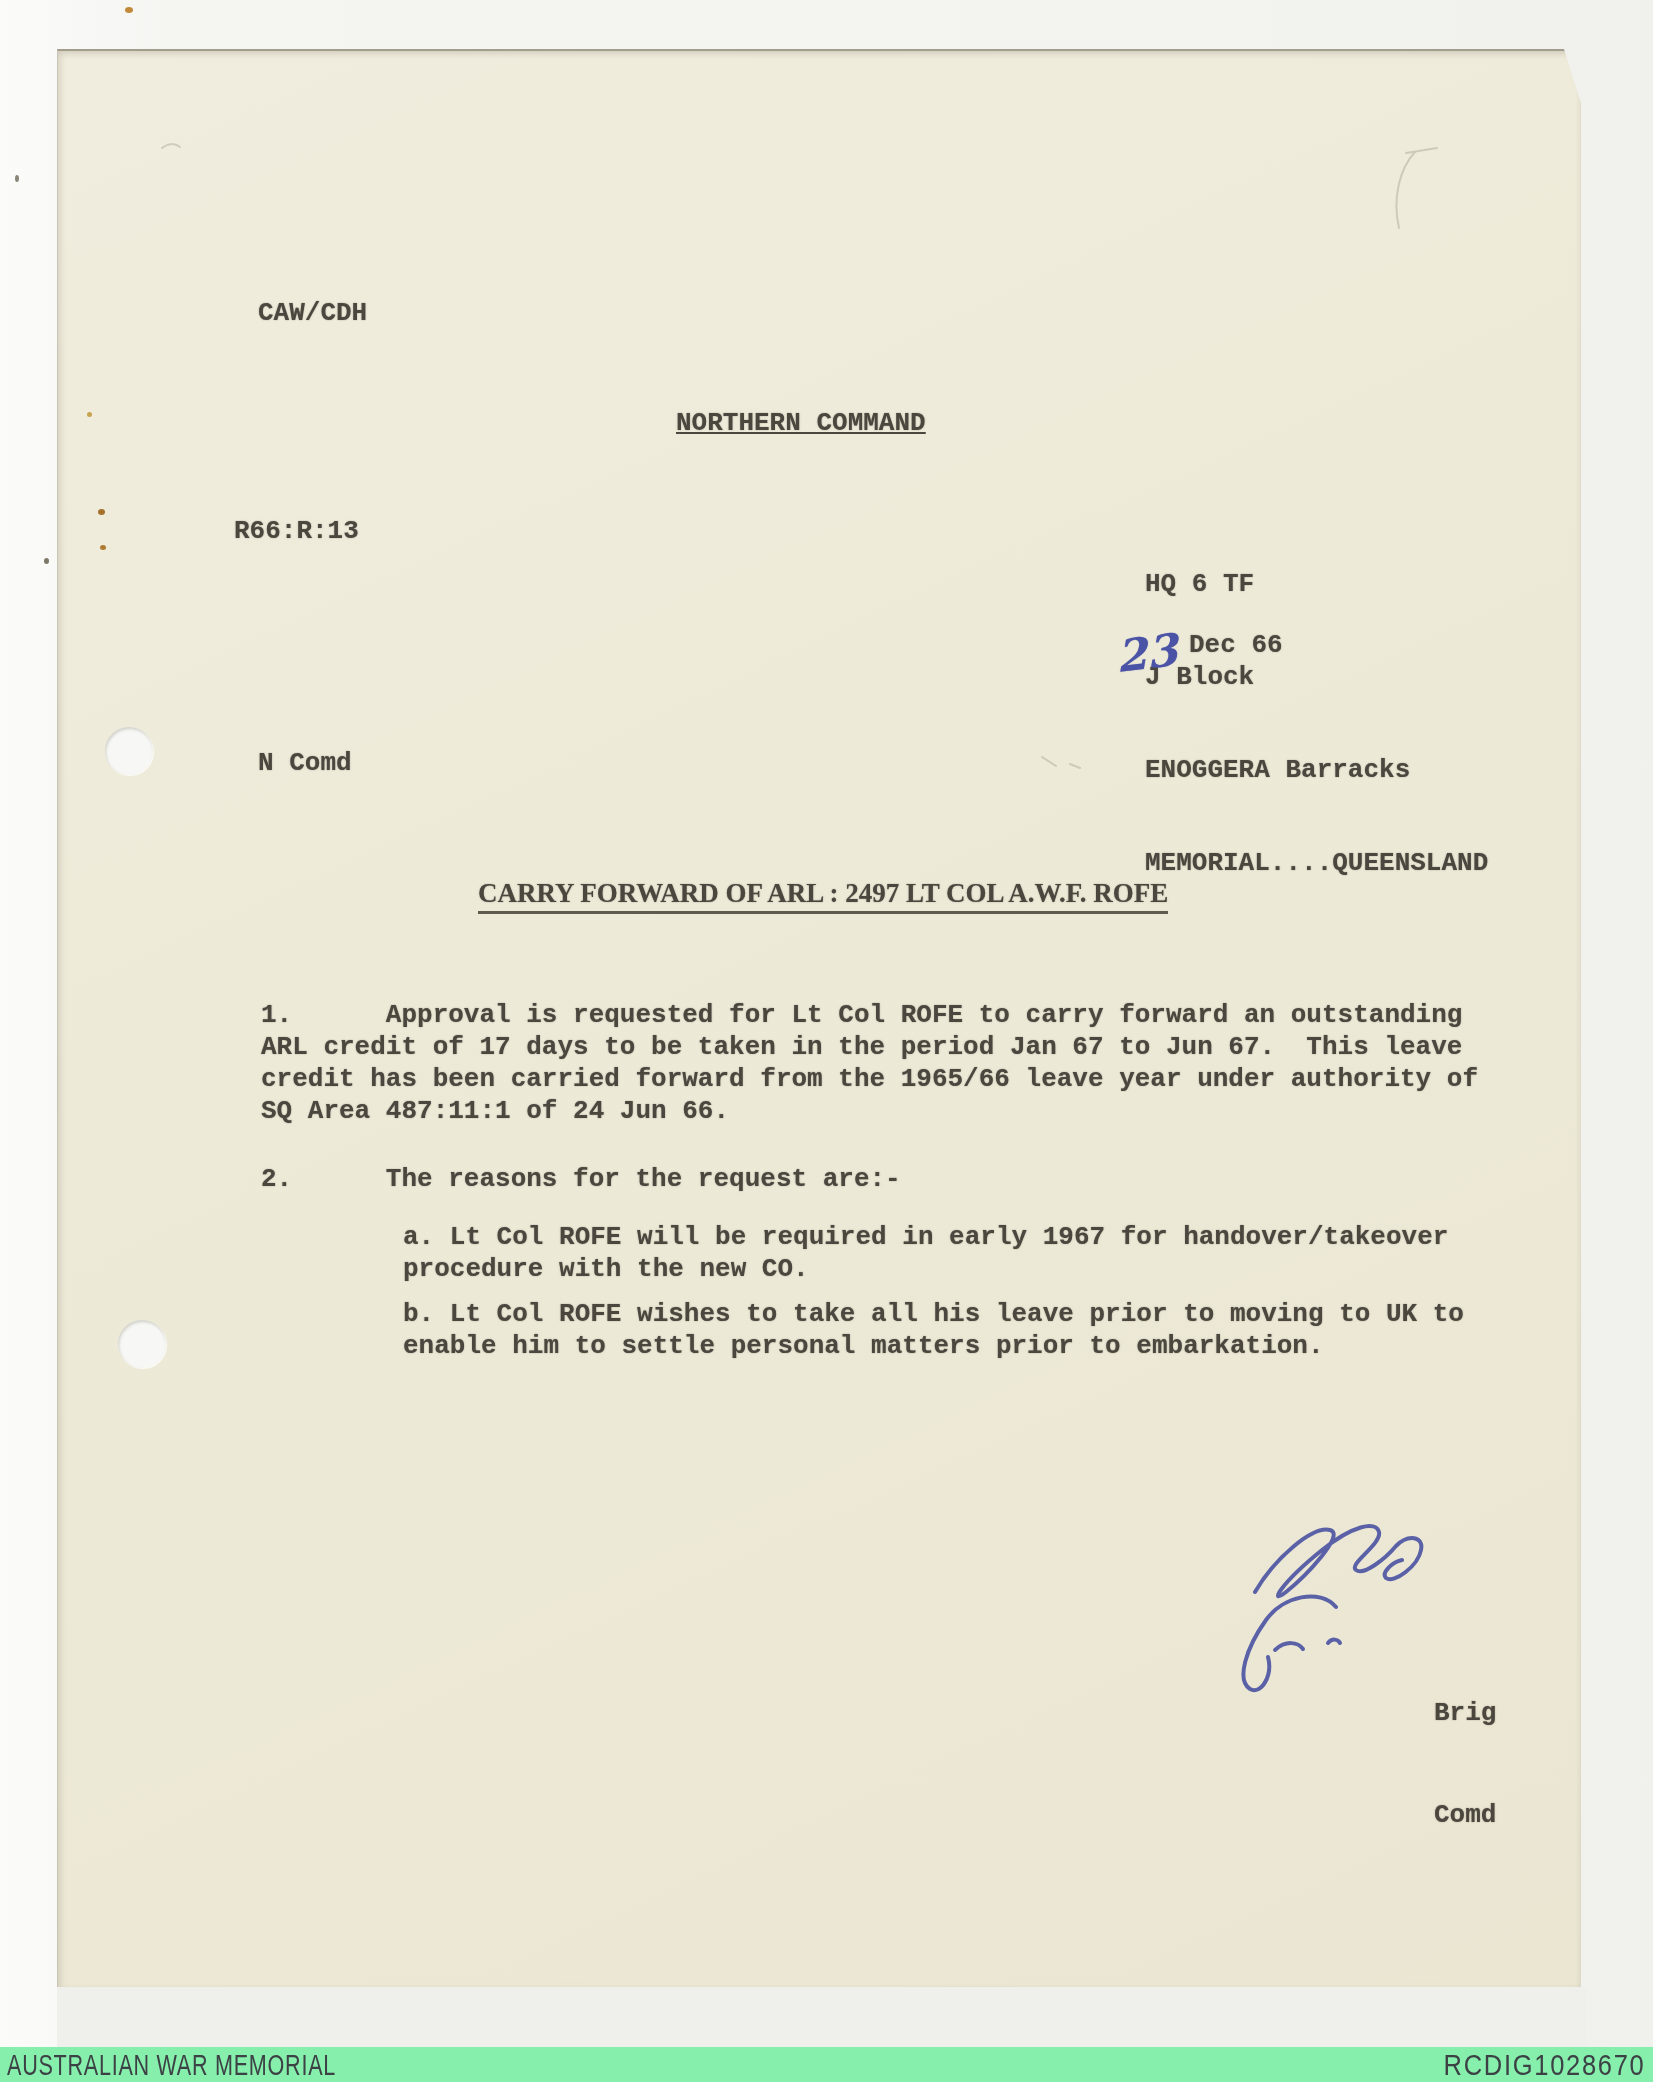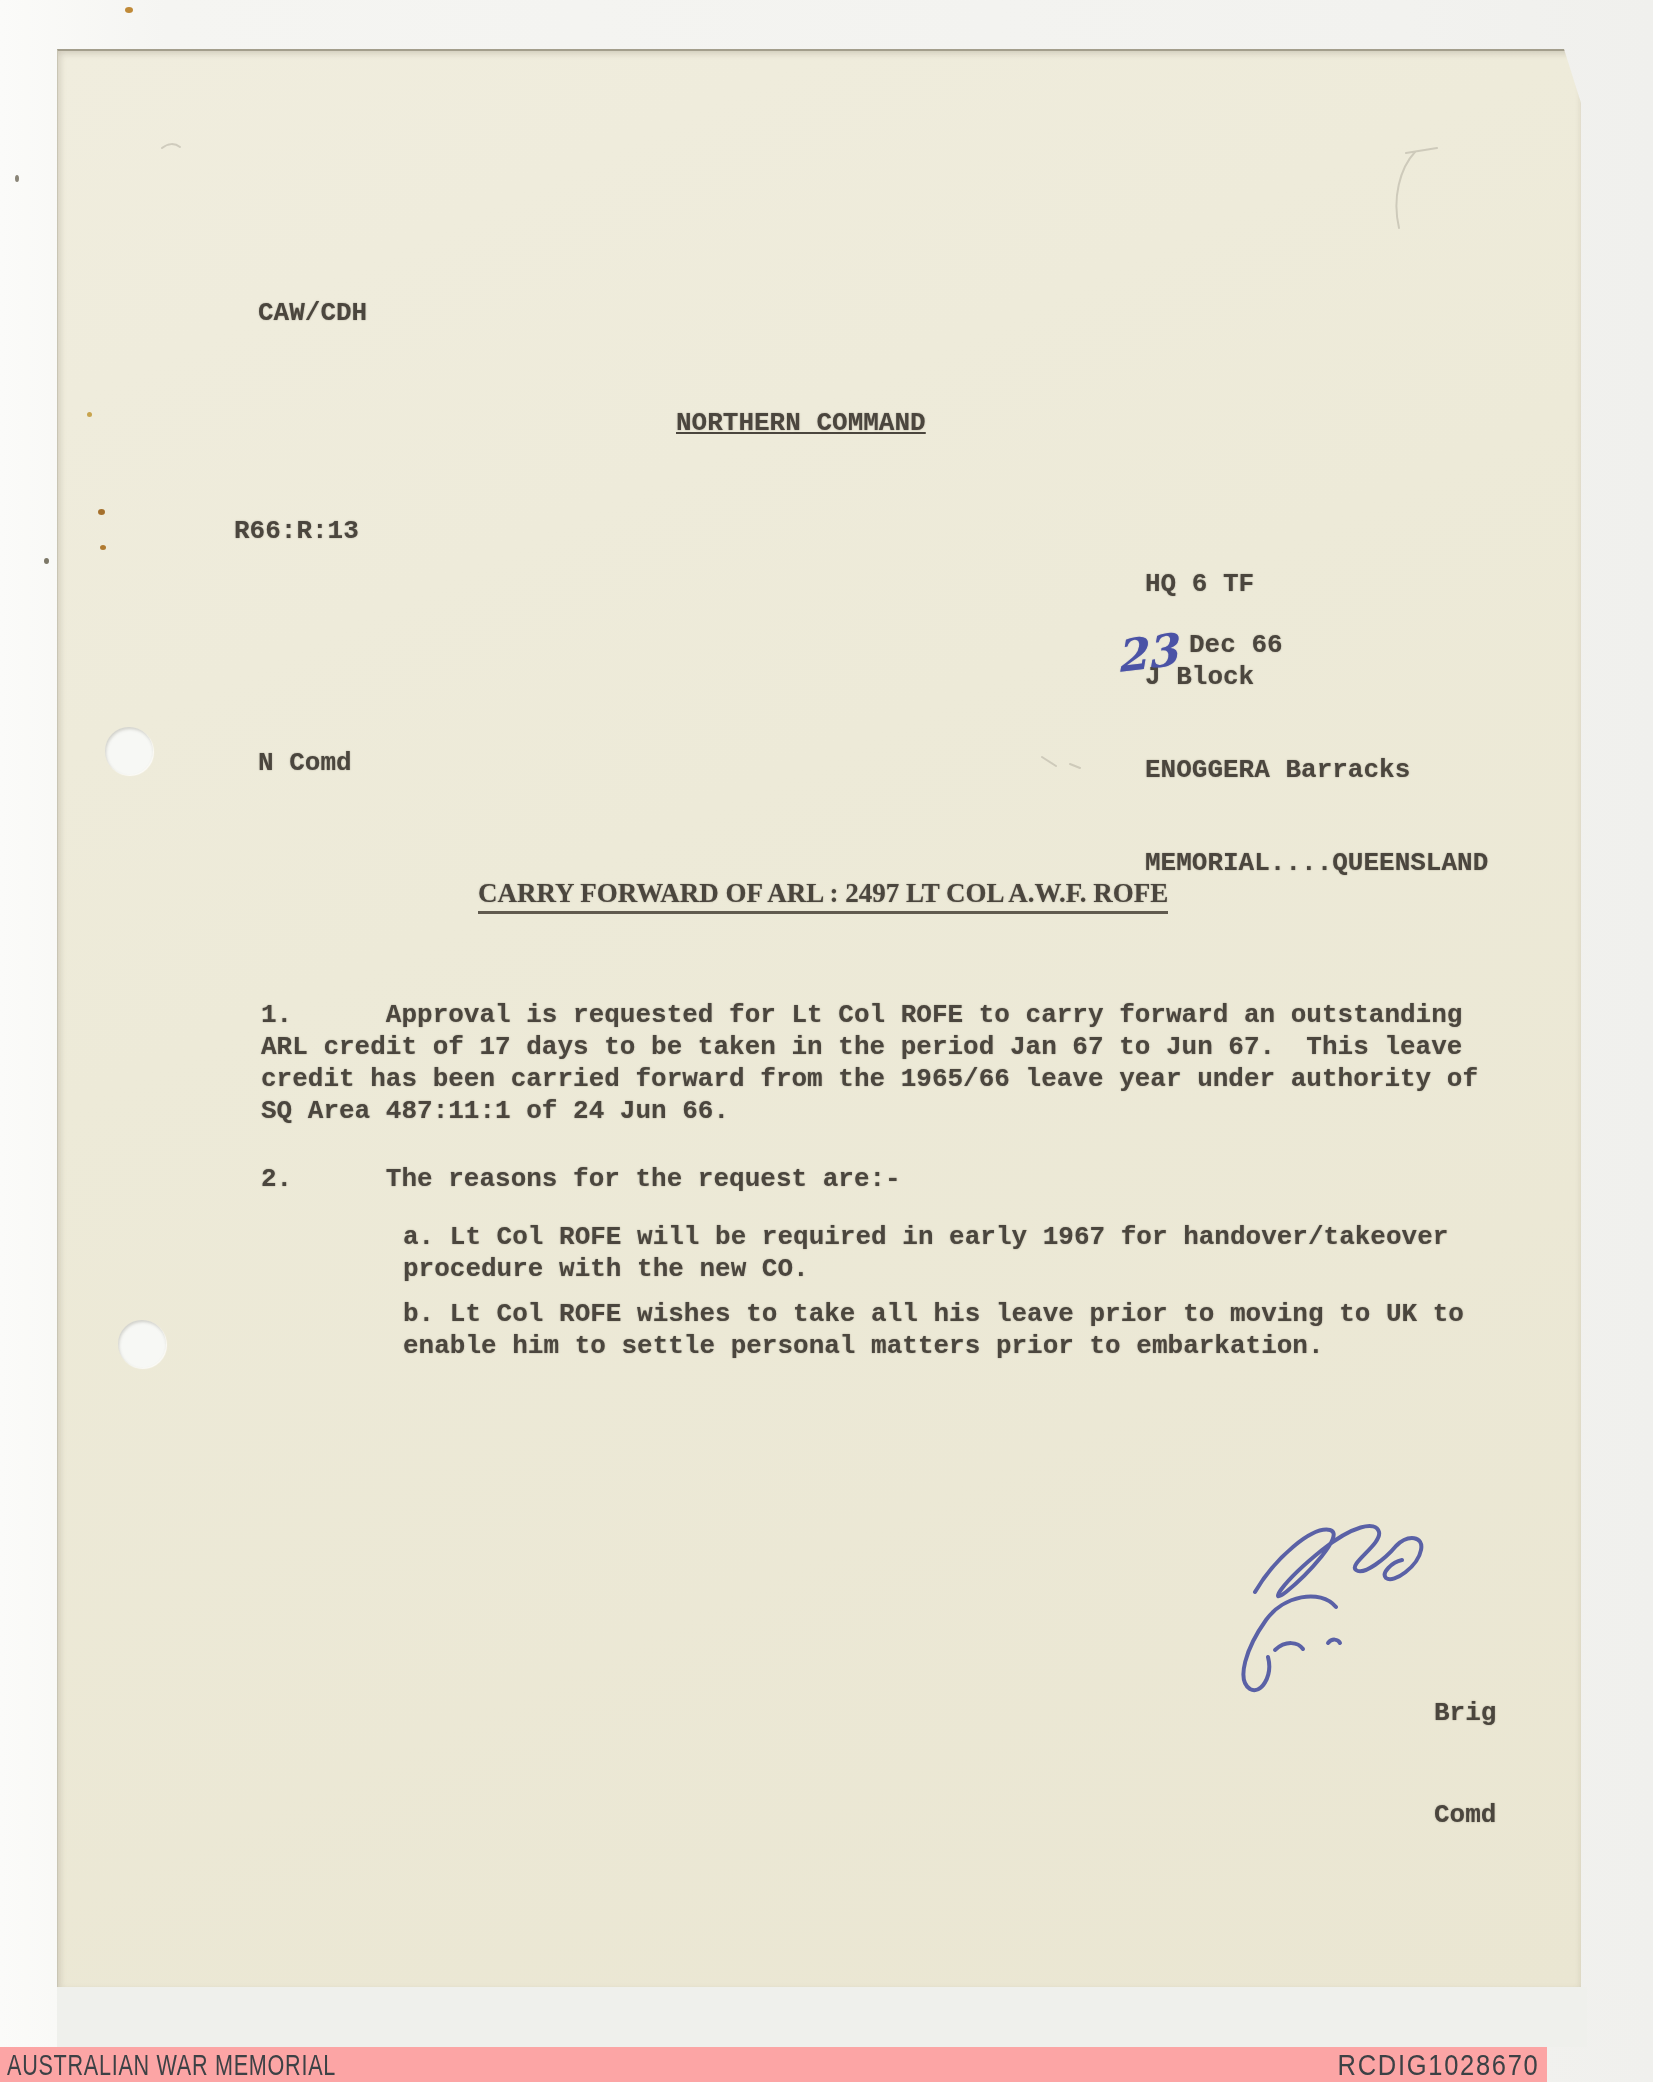--- a/index.html
+++ b/index.html
@@ -64,21 +64,21 @@
   
   .speck{position:absolute;border-radius:50%;}
   .speck-1{left:125px;top:7px;width:8px;height:6px;background:#c08a38;}
   .speck-2{left:15px;top:175px;width:4px;height:7px;background:#8a8578;}
   .speck-3{left:44px;top:558px;width:5px;height:6px;background:#7d7868;}
   .speck-4{left:98px;top:509px;width:7px;height:6px;background:#a5702c;}
   .speck-5{left:100px;top:545px;width:6px;height:5px;background:#b07a30;}
   .speck-6{left:87px;top:412px;width:5px;height:5px;background:#c8a44e;}
   
   .footer-bar{
-    position:absolute;left:0;top:2047px;width:1503px;height:35px;background:#fca5a5;padding-left:44px;
+    position:absolute;left:0;top:2047px;width:1653px;height:35px;background:#86efac;
   }
   .footer-text{
     position:absolute;top:0;height:35px;line-height:36px;
     font-family:"Liberation Sans","DejaVu Sans",sans-serif;
     font-size:30px;color:#3c4145;white-space:nowrap;
   }
   .footer-left{left:7px;transform:scaleX(.72);transform-origin:left center;letter-spacing:1px;}
   .footer-right{right:8px;transform:scaleX(.85);transform-origin:right center;letter-spacing:2px;}
 </style>
 </head>

